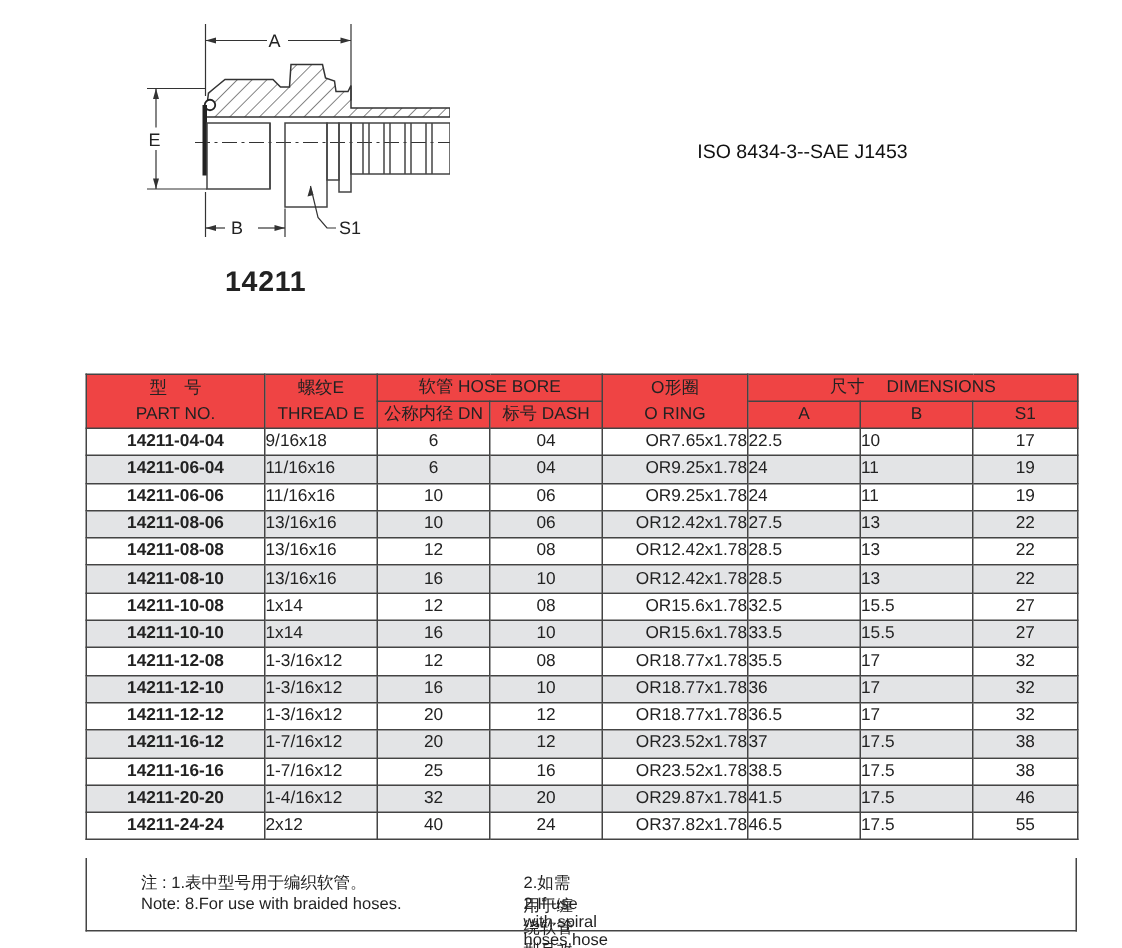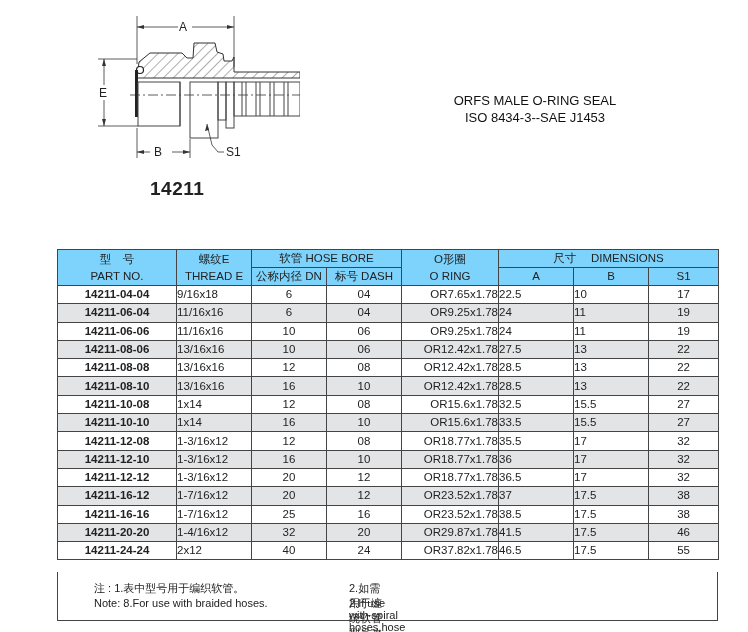--- a/index.html
+++ b/index.html
@@ -6,21 +6,21 @@
     body { width: 748px; height: 632px; position: relative; overflow: hidden;
            font-family: "Liberation Sans", "DejaVu Sans", sans-serif; color: #1a1a1a; }
     .drawing { position: absolute; left: 90px; top: 12px; width: 210px; height: 160px; }
     .part-title { position: absolute; left: 150px; top: 178px; width: 90px; text-align: left;
                   font-size: 19px; font-weight: bold; color: #222; letter-spacing: 0.5px; }
     .desc { position: absolute; left: 430px; top: 92px; width: 210px; text-align: center;
             font-size: 13px; line-height: 17px; color: #111; }
     .tbl-wrap { position: absolute; left: 57px; top: 249px; width: 661px; }
     table.spec { border-collapse: collapse; width: 661px; table-layout: fixed; font-size: 11.5px; }
     table.spec th, table.spec td { border: 1.5px solid #444; padding: 0; height: 17.3px; line-height: 17px; }
-    table.spec th { background: #7dd3fc; font-weight: normal; font-size: 11.5px; color: #222; }
+    table.spec th { background: #ef4444; font-weight: normal; font-size: 11.5px; color: #222; }
     table.spec thead tr.h1 th { height: 17px; }
     table.spec thead tr.h2 th { height: 17px; }
     table.spec td { color: #222; }
     table.spec tbody tr:nth-child(even) td { background: #e3e4e6; }
     table.spec tbody tr:nth-child(odd) td { background: #ffffff; }
     td.pn { text-align: center; font-weight: bold; }
     td.thr { text-align: left; padding-left: 7px; }
     td.c { text-align: center; }
     td.orng { text-align: right; padding-left: 9px; }
     td.a, td.b { text-align: left; padding-left: 22px; }
@@ -90,21 +90,20 @@
   <text x="64" y="144" font-size="12" fill="#222" font-family="Liberation Sans, sans-serif">B</text>
 
   <path d="M117,112 L122,133 L128,140 L134,140" stroke="#333" stroke-width="0.8" fill="none"></path>
   <polygon points="117,112 115,119 119,118" fill="#333"></polygon>
   <text x="136" y="144" font-size="12" fill="#222" font-family="Liberation Sans, sans-serif">S1</text>
 </svg>
 
 <div class="part-title">14211</div>
 
 <div class="desc">
-  <div>ORFS MALE O-RING SEAL</div>
   <div>ISO 8434-3--SAE J1453</div>
 </div>
 
 <div class="tbl-wrap">
   <table class="spec">
     <colgroup>
       <col style="width:119px">
         <col style="width:75px">
         <col style="width:75px">
         <col style="width:75px">

